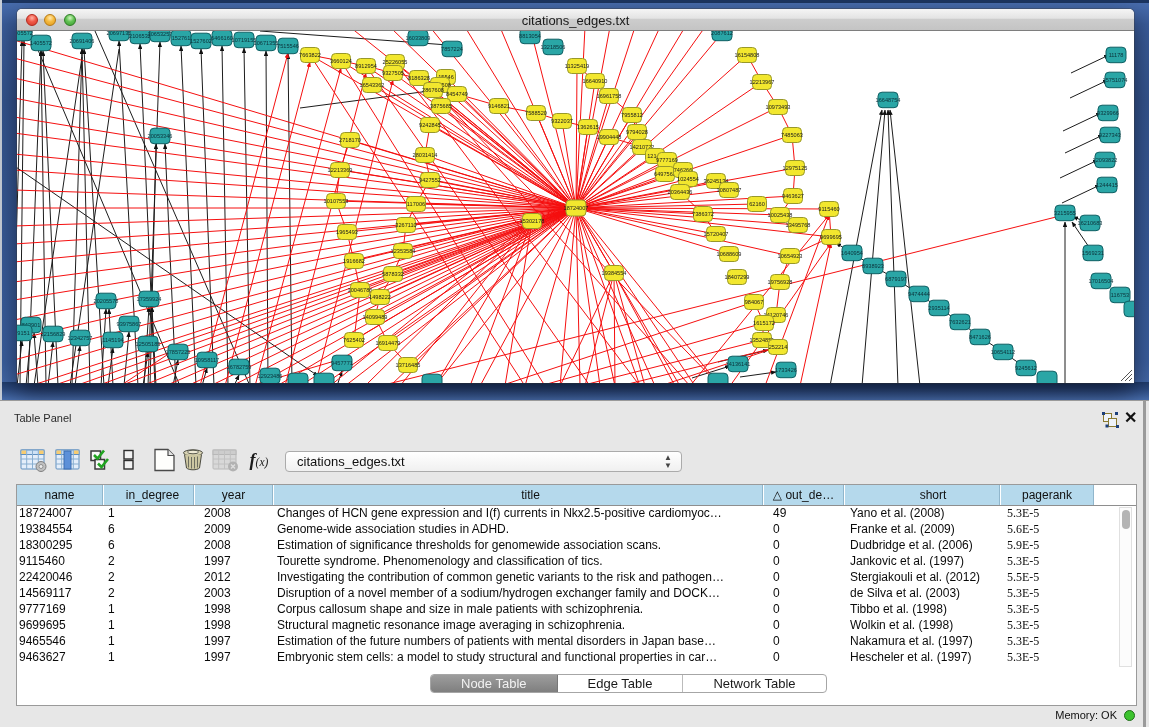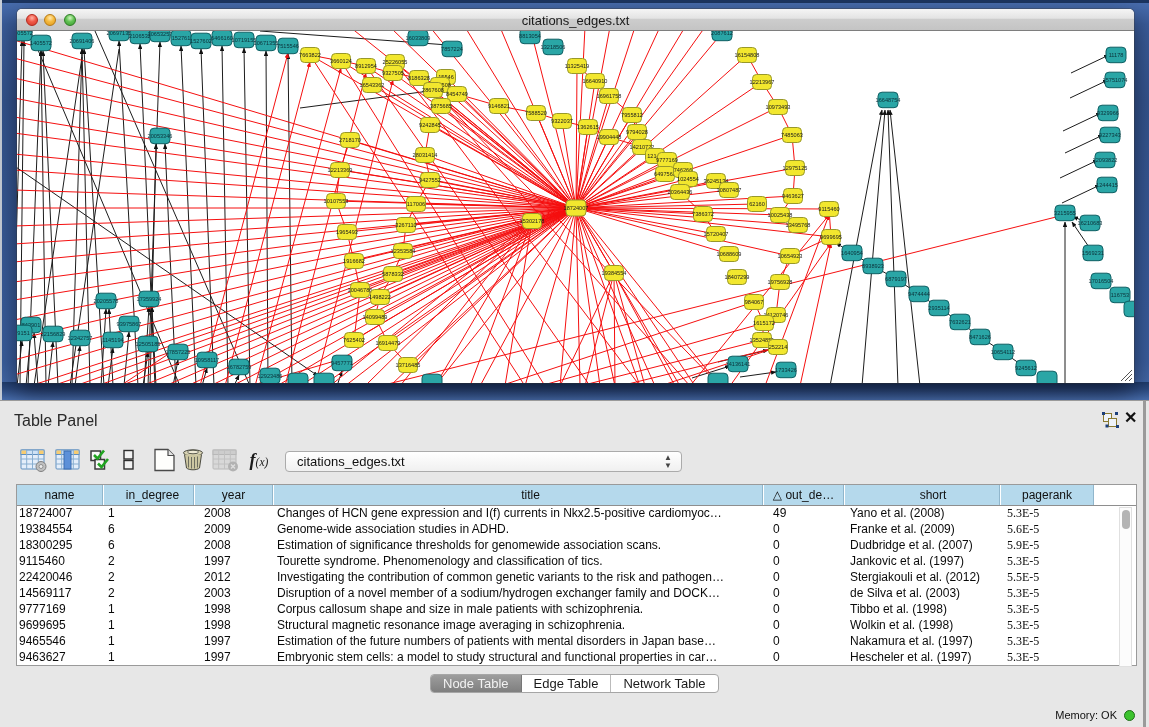--- a/index.html
+++ b/index.html
@@ -17,46 +17,46 @@
 .tl { position:absolute; top:5px; width:12px; height:12px; border-radius:50%; }
 .tl.r { left:9px;  background:radial-gradient(circle at 50% 30%,#ffb2a4 0%,#f05948 45%,#d33b2b 100%); border:0.5px solid #b5281d;}
 .tl.y { left:27px; background:radial-gradient(circle at 50% 30%,#ffe9b0 0%,#f5b93c 45%,#dd9a20 100%); border:0.5px solid #b87a14;}
 .tl.g { left:47px; background:radial-gradient(circle at 50% 30%,#d2f5c0 0%,#62c254 45%,#3d9e33 100%); border:0.5px solid #2e7d25;}
 .content { position:absolute; left:0; top:22px; width:1117px; height:352px; background:#fff; overflow:hidden; }
 .graph { position:absolute; left:0; top:0; }
 svg.graph line.r { stroke:#f50f0f; stroke-width:1; }
 svg.graph line.b { stroke:#1c1c1c; stroke-width:1; }
 svg.graph text.nl { font-size:5.6px; font-family:"Liberation Sans",sans-serif; text-anchor:middle; }
 .panel { position:absolute; left:0; top:400px; width:1149px; height:327px; background:#e7e7e7; border-top:1px solid #9a9a9a; }
-.ptitle { position:absolute; left:14px; top:11px; font-size:16px; color:#2a2a2a; }
+.ptitle { position:absolute; left:14px; top:11px; font-size:11px; color:#2a2a2a; }
 .pfloat { position:absolute; left:1102px; top:11px; }
 .pclose { position:absolute; left:1124px; top:7px; font-size:16px; font-weight:bold; color:#111; }
 .toolbar { position:absolute; left:16px; top:49px; }
 .combo { position:absolute; left:285px; top:451px; width:397px; height:21px; border:1px solid #ababab; border-radius:4px;
   background:linear-gradient(180deg,#ffffff,#f0f0f0); font-size:13px; color:#111; line-height:19px; padding-left:11px; }
 .combo .arr { position:absolute; right:9px; top:2px; font-size:8px; color:#444; line-height:8px; }
-.tablebox { position:absolute; left:16px; top:484px; width:1121px; height:182px; background:#fff; border:1px solid #9a9a9a; }
+.tablebox { position:absolute; left:16px; top:484px; width:1121px; height:222px; background:#fff; border:1px solid #9a9a9a; }
 .thead { position:absolute; left:0; top:0; height:21px; width:1119px; background:#fff; border-bottom:1px solid #8e8e8e; }
 .th { position:absolute; top:0; height:20px; background:#b5d9ec; border-right:1px solid #90b6cc; font-size:12px;
   color:#111; text-align:center; line-height:20px; }
 .trows { position:absolute; left:0; top:21px; width:1119px; }
 .tr { position:relative; height:16px; font-size:12px; color:#0a0a0a; white-space:nowrap; }
 .tr div { position:absolute; top:0; height:16px; line-height:15px; overflow:hidden; }
 .c0 { left:2px; width:84px; }
 .c1 { left:91px; width:88px; }
 .c2 { left:187px; width:70px; }
 .c3 { left:260px; width:494px; }
 .c4 { left:756px; width:80px; }
 .c5 { left:833px; width:150px; }
 .c6 { left:990px; width:95px;font-family:Liberation Serif, serif; }
 .vsb { position:absolute; left:1102px; top:22px; width:13px; height:160px; background:#fcfcfc; border:1px solid #e0e0e0; }
 .vsb .thumb { position:absolute; left:1.5px; top:2px; width:8px; height:19px; background:#b4b4b4; border-radius:4px; }
 .tabs { position:absolute; left:430px; top:674px; height:19px; display:flex; border:1px solid #a6a6a6; border-radius:4px;
   overflow:hidden; background:#fff; }
-.tab { font-size:13px; line-height:18px; padding:0 12px; color:#1a1a1a; border-right:1px solid #bbb; }
+.tab { font-size:13px; line-height:18px; padding:0 30px; color:#1a1a1a; border-right:1px solid #bbb; }
 .tab.sel { background:linear-gradient(180deg,#9d9d9d,#7f7f7f); color:#f2f2f2; border-right:1px solid #777; }
 .tab:last-child { border-right:none; }
 .mem { position:absolute; right:32px; top:709px; font-size:11px; color:#111; }
 .memdot { position:absolute; right:14px; top:710px; width:11px; height:11px; border-radius:50%; background:#3cc32e; border:1px solid #1e6e18; }
 .redge { position:absolute; right:3px; top:400px; width:3px; height:327px; background:#9a9a9a; }
 </style></head>
 <body>
 <div class="desktop">
     <div class="under"></div>
   </div>
@@ -719,21 +719,21 @@
         <div class="c4">0</div>
         <div class="c5">Franke et al. (2009)</div>
         <div class="c6">5.6E-5</div>
       </div>
 <div class="tr">
         <div class="c0">18300295</div>
         <div class="c1">6</div>
         <div class="c2">2008</div>
         <div class="c3">Estimation of significance thresholds for genomewide association scans.</div>
         <div class="c4">0</div>
-        <div class="c5">Dudbridge et al. (2007)</div>
+        <div class="c5">Dudbridge et al. (2006)</div>
         <div class="c6">5.9E-5</div>
       </div>
 <div class="tr">
         <div class="c0">9115460</div>
         <div class="c1">2</div>
         <div class="c2">1997</div>
         <div class="c3">Tourette syndrome. Phenomenology and classification of tics.</div>
         <div class="c4">0</div>
         <div class="c5">Jankovic et al. (1997)</div>
         <div class="c6">5.3E-5</div>

